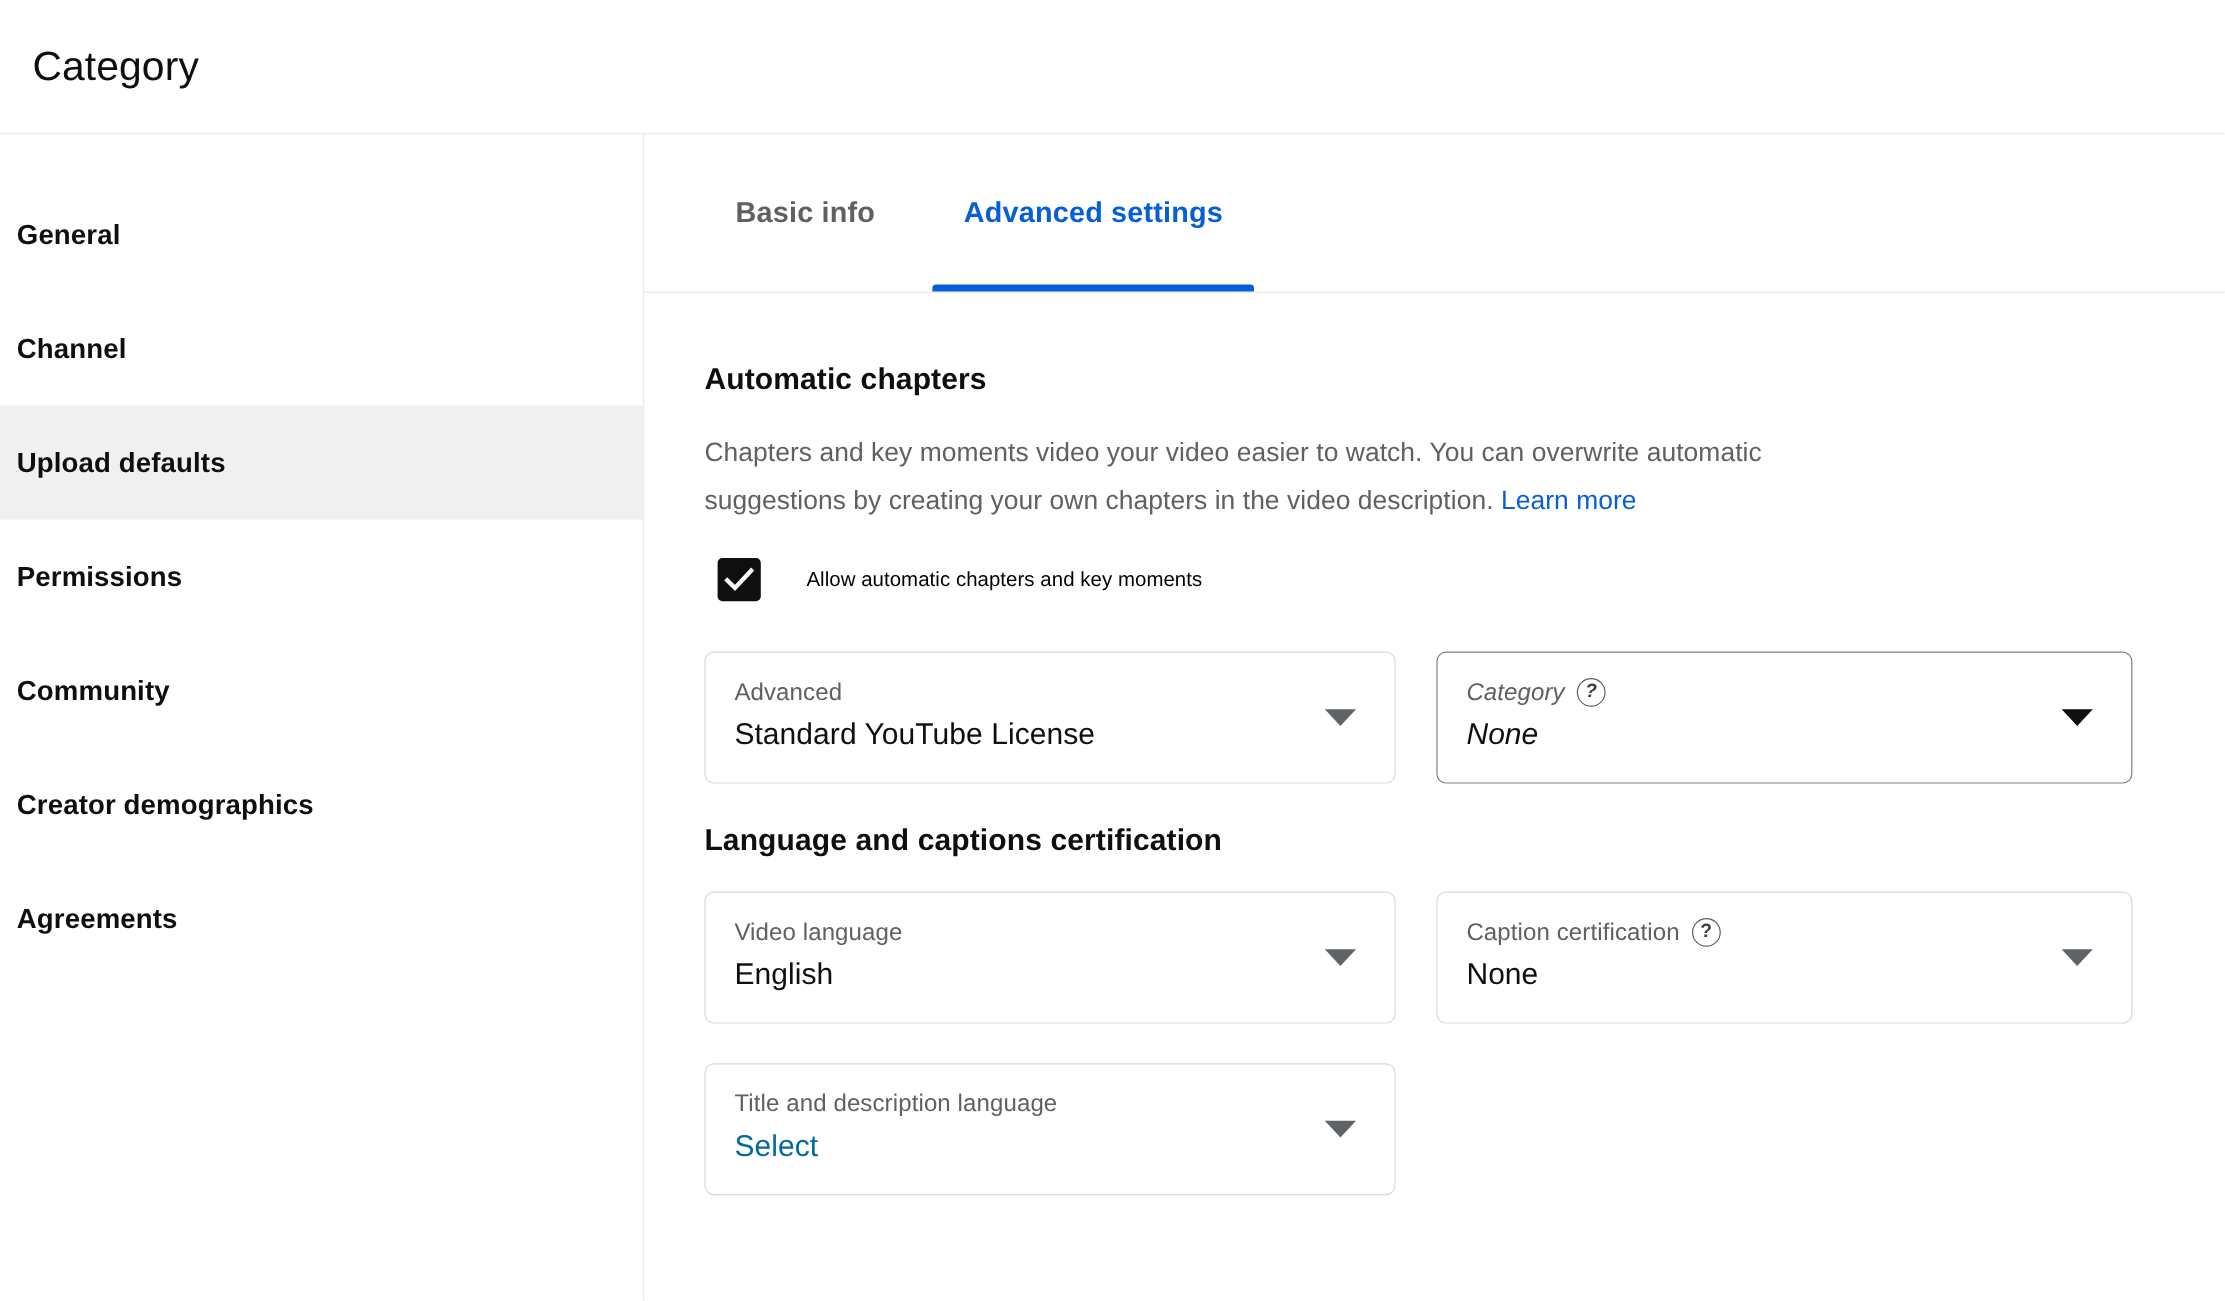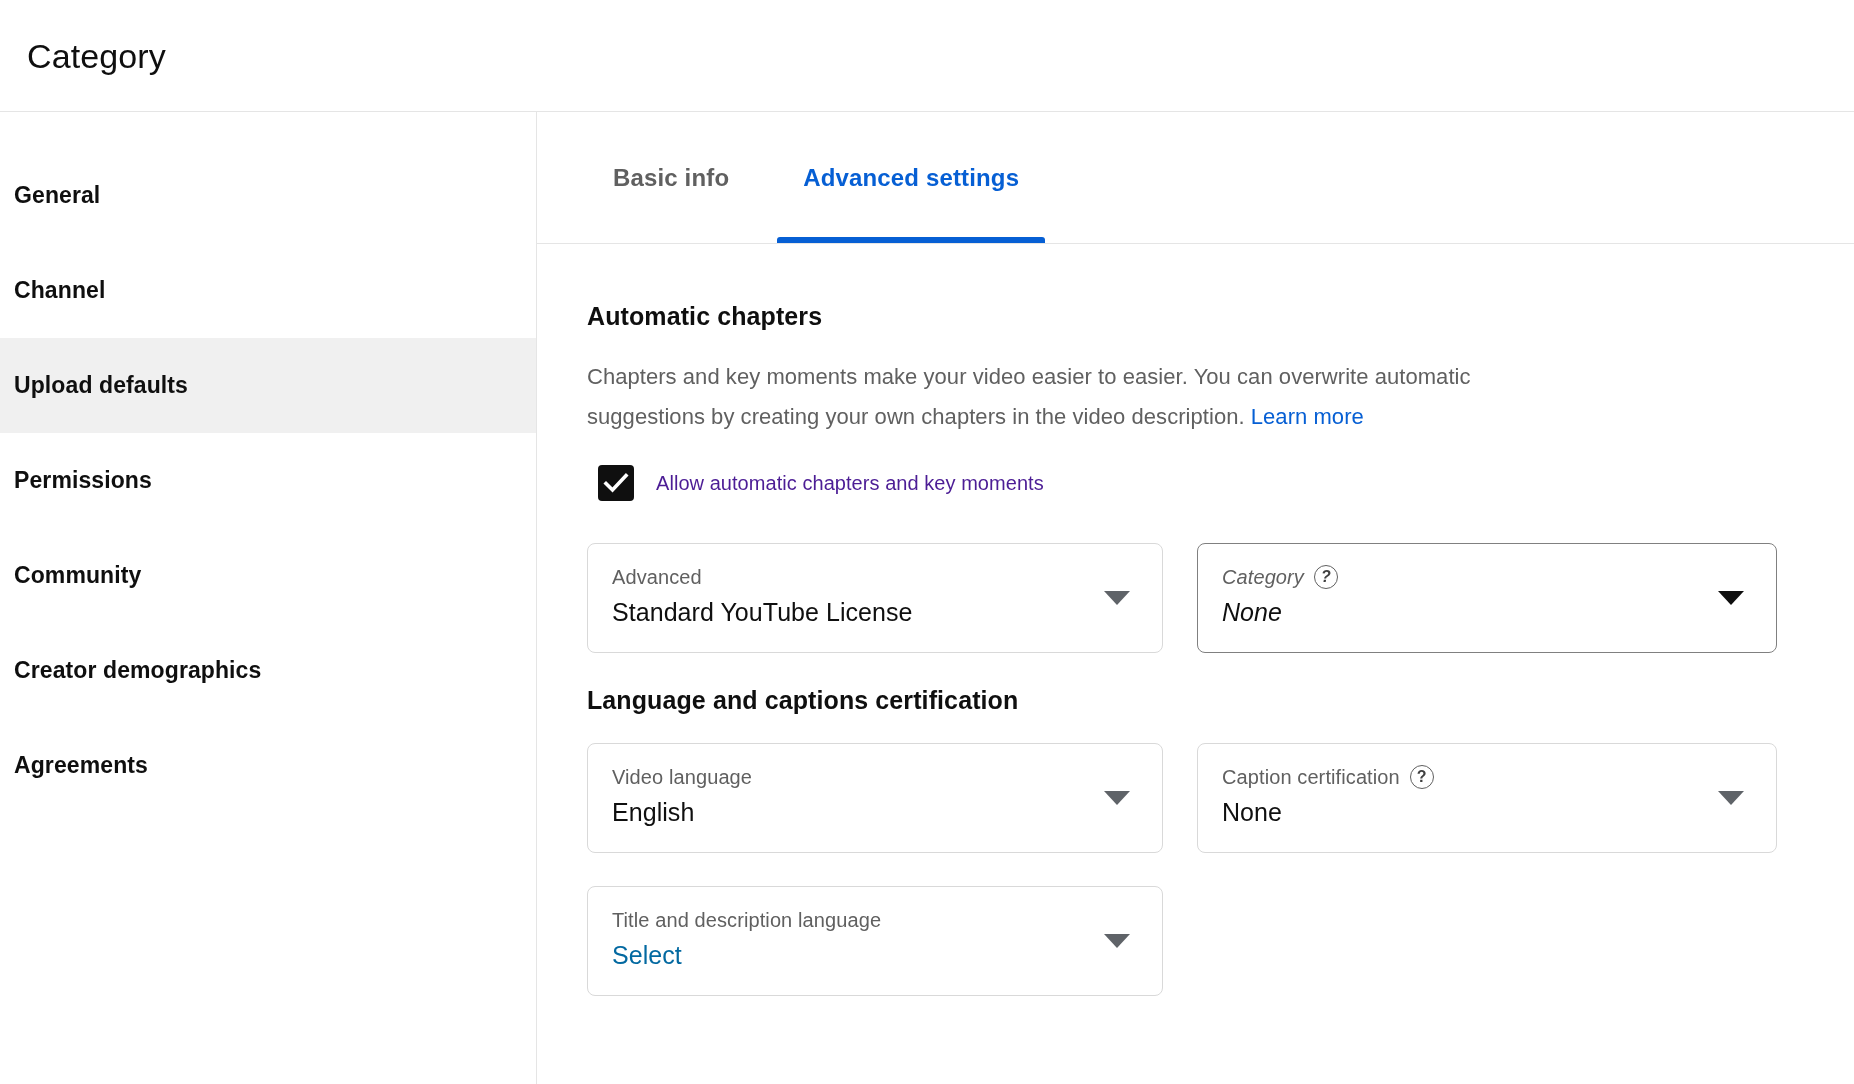--- a/index.html
+++ b/index.html
@@ -153,23 +153,23 @@
     width: 36px;
     height: 36px;
     flex: 0 0 36px;
     background: #0f0f0f;
     border-radius: 4px;
     position: relative;
     cursor: pointer;
   }
   .checkbox svg { position: absolute; left: 5px; top: 6px; }
   .check-label {
-    font-size: 20px;
-    color: #4c1d95;
-    margin-left: 22px;
+    font-size: 17px;
+    color: #000000;
+    margin-left: 38px;
     letter-spacing: 0.05px;
   }
 
   
   .field-row {
     display: flex;
     align-items: flex-start;
     margin-bottom: 33px;
   }
   .select {
@@ -283,21 +283,21 @@
       <div class="tab is-active">
         <span class="tab-label">Advanced settings</span>
         <span class="tab-underline"></span>
       </div>
     </div>
 
     <div class="panel">
 
       <h2 class="section-title">Automatic chapters</h2>
 
-      <p class="section-desc"><span>Chapters and key moments make your video easier to easier. You can overwrite automatic suggestions by creating your own chapters in the video description.</span> <a class="learn-more" href="#">Learn more</a></p>
+      <p class="section-desc"><span>Chapters and key moments video your video easier to watch. You can overwrite automatic suggestions by creating your own chapters in the video description.</span> <a class="learn-more" href="#">Learn more</a></p>
 
       <div class="check-row">
         <span class="checkbox">
           <svg width="26" height="24" viewBox="0 0 26 24">
             <path d="M3 12.5 L9.5 19 L23 4.5" fill="none" stroke="#ffffff" stroke-width="3.6" stroke-linecap="square"></path>
           </svg>
         </span>
         <span class="check-label">Allow automatic chapters and key moments</span>
       </div>
 

